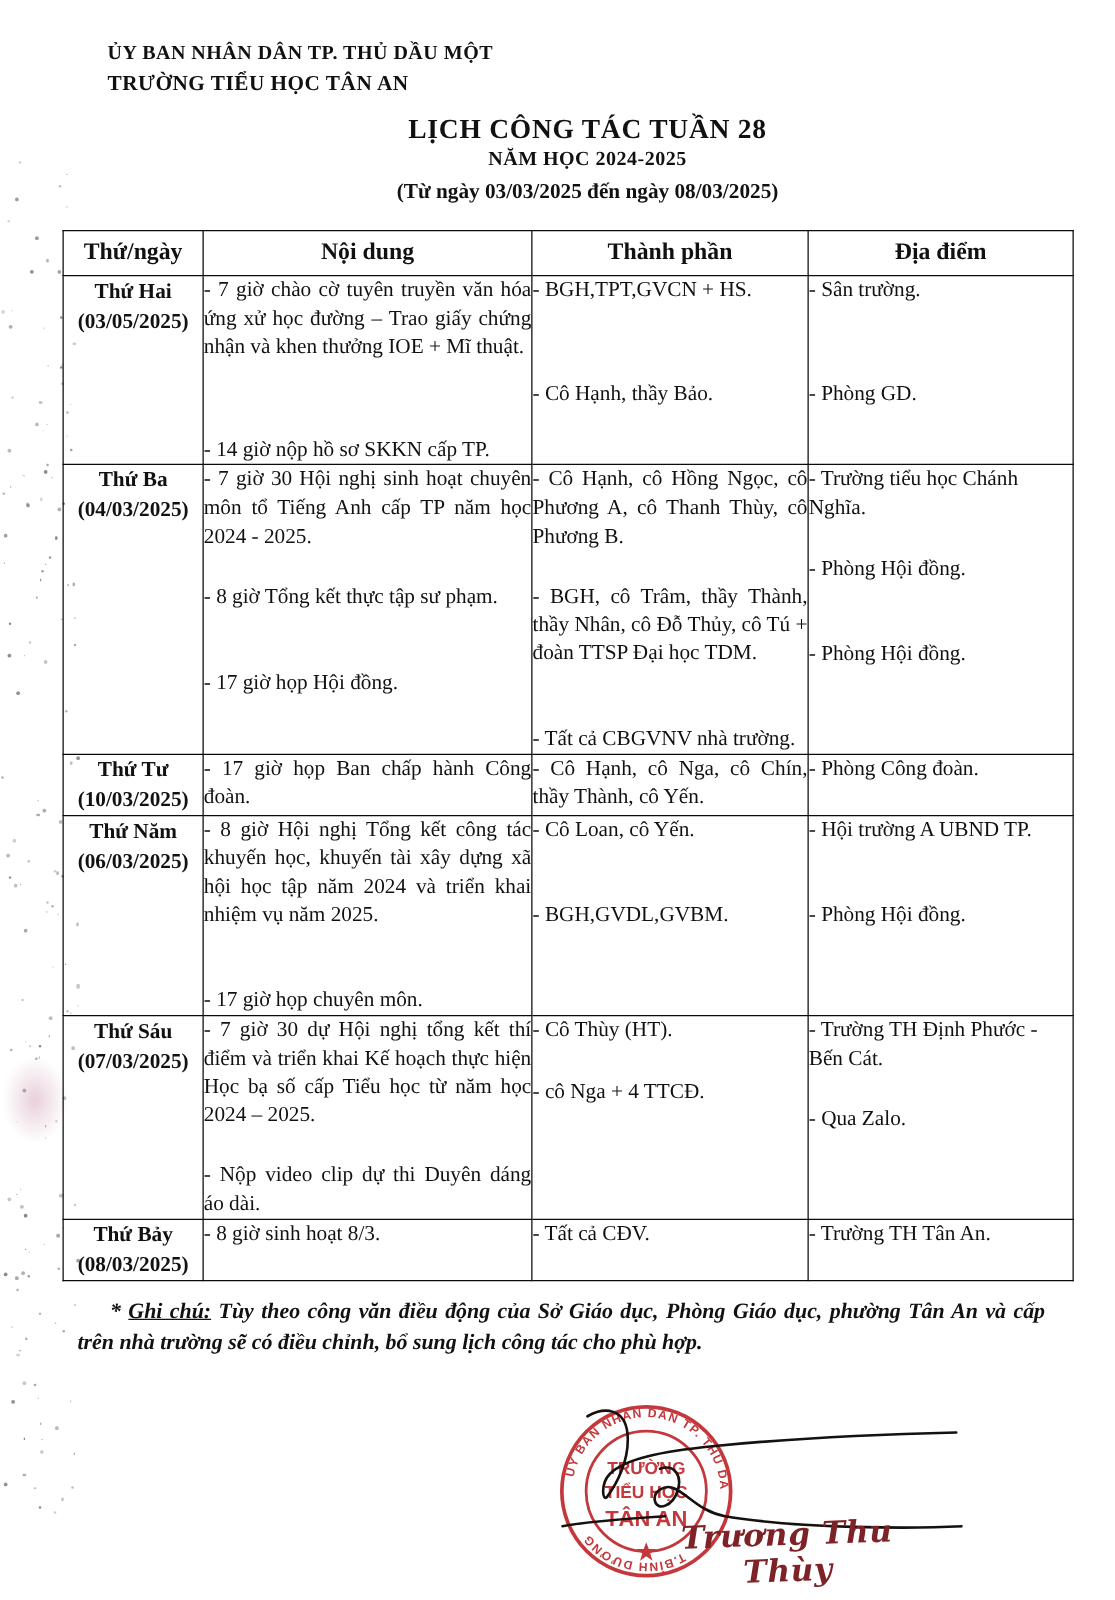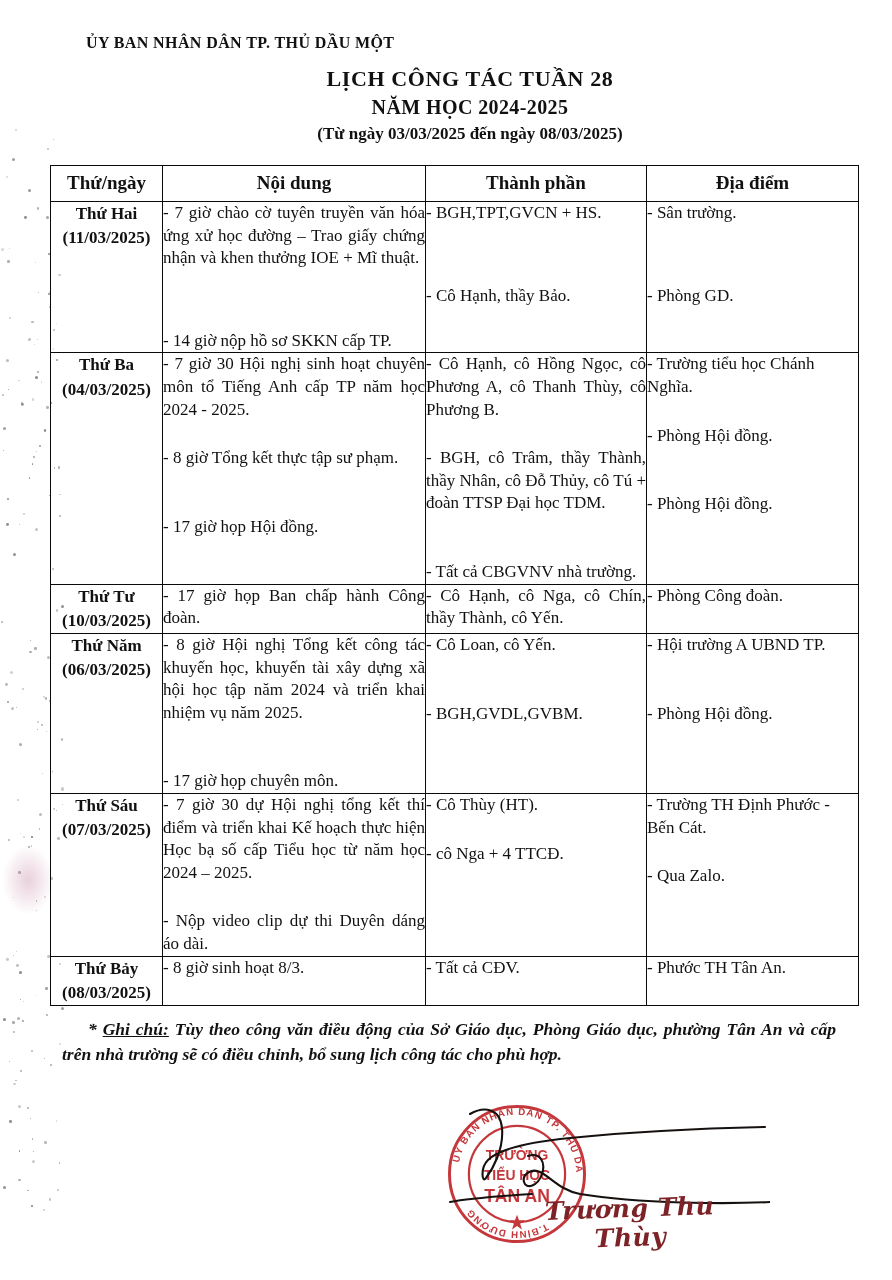--- a/index.html
+++ b/index.html
@@ -31,21 +31,21 @@
     font-weight:bold;
     font-size:16.5px;
     letter-spacing:.4px;
     line-height:1.42;
   }
   .org .l1{font-size:16px;}
   .org .l2{font-size:17px;}
 
   .title-block{text-align:center;margin-top:10px;padding-left:48px;}
   .t-main{font-size:22px;font-weight:bold;letter-spacing:.6px;line-height:1.28;}
-  .t-year{font-size:20px;font-weight:bold;letter-spacing:.4px;line-height:1.3;margin-top:1px;}
+  .t-year{font-size:16px;font-weight:bold;letter-spacing:.4px;line-height:1.3;margin-top:1px;}
   .t-range{font-size:17px;font-weight:bold;line-height:1.3;margin-top:3px;}
 
   
   table.sched{
     border-collapse:collapse;
     margin:20px 0 0 50px;
     width:808px;
     table-layout:fixed;
     padding-left:24px;
   }
@@ -279,20 +279,21 @@
     <i style="width: 2.8px; height: 2.8px; left: 6px; top: 522.9px; opacity: 0.74;"></i>
     <i style="width: 2px; height: 2px; left: 58.5px; top: 514.8px; opacity: 0.54;"></i>
   </div>
 <div class="smudge"></div>
 
 <div class="page">
 
   <div class="hdr">
     <div class="org">
       <div class="l1">ỦY BAN NHÂN DÂN TP. THỦ DẦU MỘT</div>
+      <div class="l2">TRƯỜNG TIỂU HỌC TÂN AN</div>
     </div>
     <div class="title-block">
       <div class="t-main">LỊCH CÔNG TÁC TUẦN 28</div>
       <div class="t-year">NĂM HỌC 2024-2025</div>
       <div class="t-range">(Từ ngày 03/03/2025 đến ngày 08/03/2025)</div>
     </div>
   </div>
 
   <table class="sched">
     <colgroup>
@@ -306,21 +307,21 @@
         <th>Thứ/ngày</th>
         <th>Nội dung</th>
         <th>Thành phần</th>
         <th>Địa điểm</th>
       </tr>
     </thead>
     <tbody id="sched-body">
         <tr>
           <td class="day">
             <div>Thứ Hai</div>
-            <div>(11/03/2025)</div>
+            <div>(03/05/2025)</div>
           </td>
           <td class="cell jt">
             <p class="gapH">- 7 giờ chào cờ tuyên truyền văn hóa ứng xử học đường – Trao giấy chứng nhận và khen thưởng IOE + Mĩ thuật.</p>
             <p>- 14 giờ nộp hồ sơ SKKN cấp TP.</p>
           </td>
           <td class="cell jt">
             <p class="gapH">- BGH,TPT,GVCN + HS.</p>
             <p>- Cô Hạnh, thầy Bảo.</p>
           </td>
           <td class="cell">
@@ -405,21 +406,21 @@
             <div>Thứ Bảy</div>
             <div>(08/03/2025)</div>
           </td>
           <td class="cell jt">
             <p>- 8 giờ sinh hoạt 8/3.</p>
           </td>
           <td class="cell jt">
             <p>- Tất cả CĐV.</p>
           </td>
           <td class="cell">
-            <p>- Phước TH Tân An.</p>
+            <p>- Trường TH Tân An.</p>
           </td>
         </tr>
       </tbody>
   </table>
 
   <div class="note">
     <span>*</span>
     <u><span>Ghi chú:</span></u>
     <span>Tùy theo công văn điều động của Sở Giáo dục, Phòng Giáo dục, phường Tân An và cấp trên nhà trường sẽ có điều chỉnh, bổ sung lịch công tác cho phù hợp.</span>
   </div>

